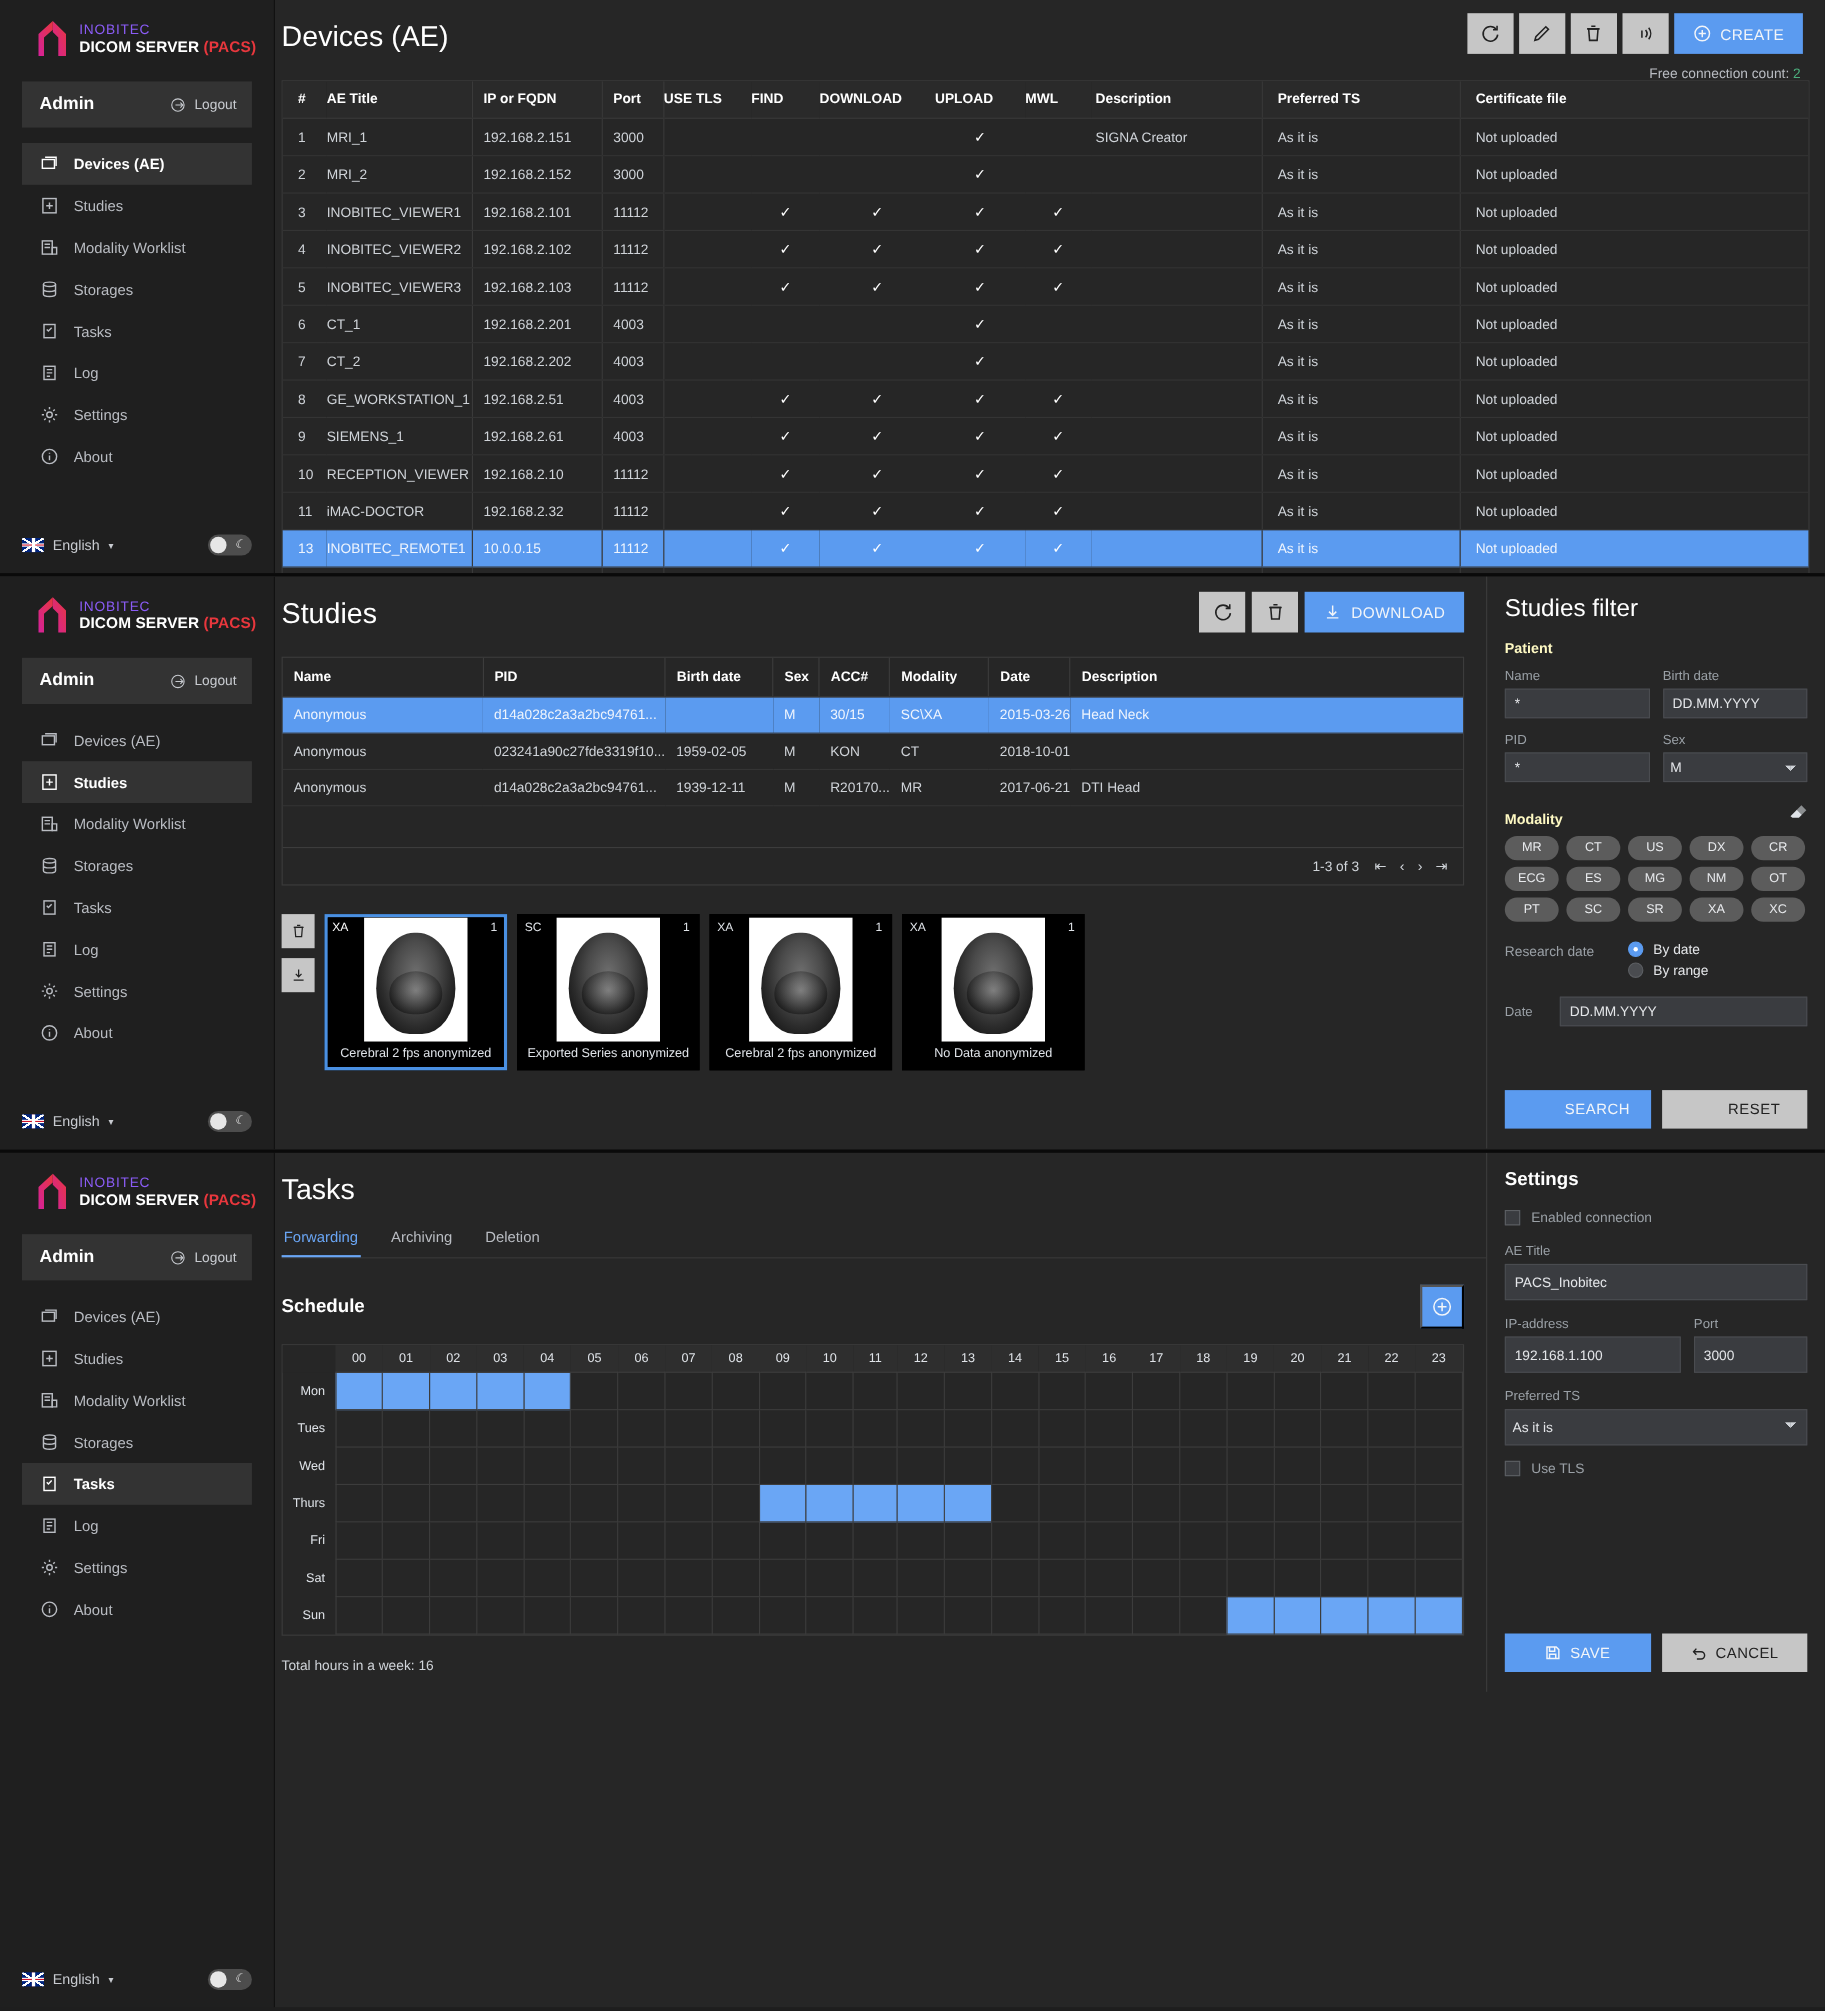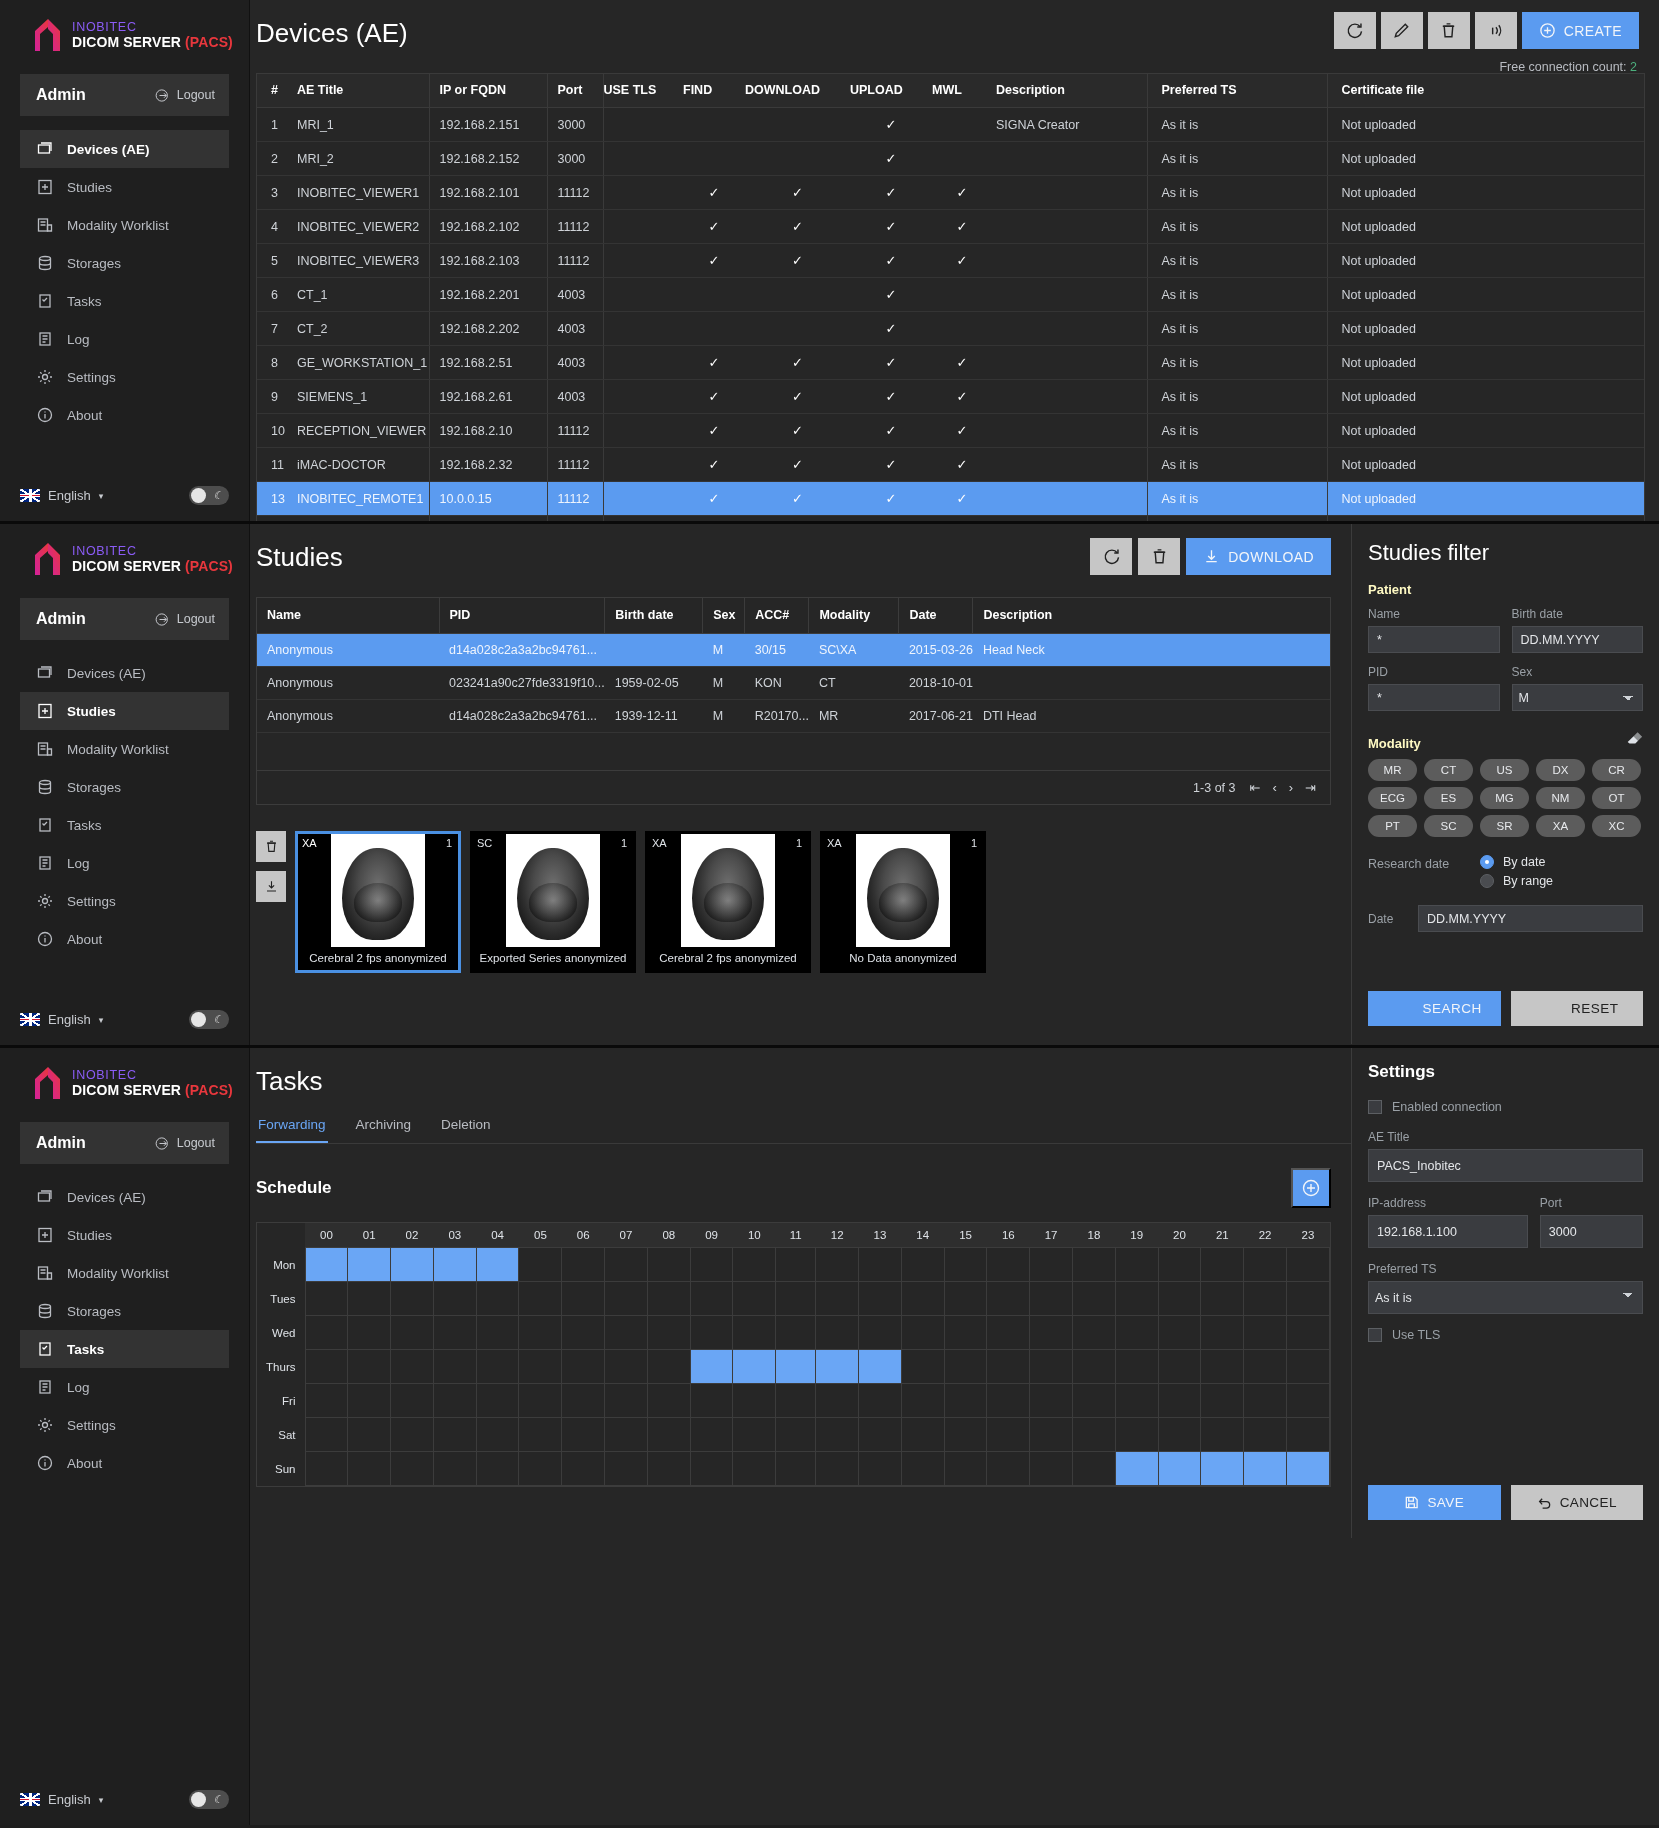--- a/index.html
+++ b/index.html
@@ -1272,20 +1272,21 @@
                 <td></td>
                 <td class="on"></td>
                 <td class="on"></td>
                 <td class="on"></td>
                 <td class="on"></td>
                 <td class="on"></td>
               </tr>
             </tbody>
         </table>
       </div>
+      <div class="total">Total hours in a week: 16</div>
     </div>
 
     <div class="settings-col">
       <div class="set-title">Settings</div>
       <div class="cbrow">
         <span class="cbox"></span>
         <span>Enabled connection</span>
       </div>
       <div class="f-field" style="margin-bottom:14px">
         <div class="f-lbl">AE Title</div>

